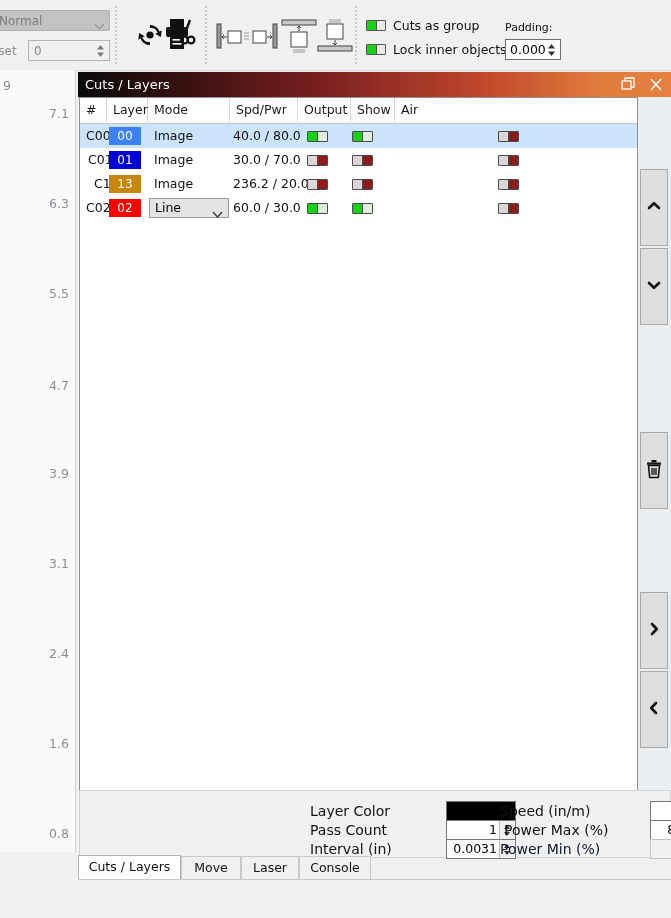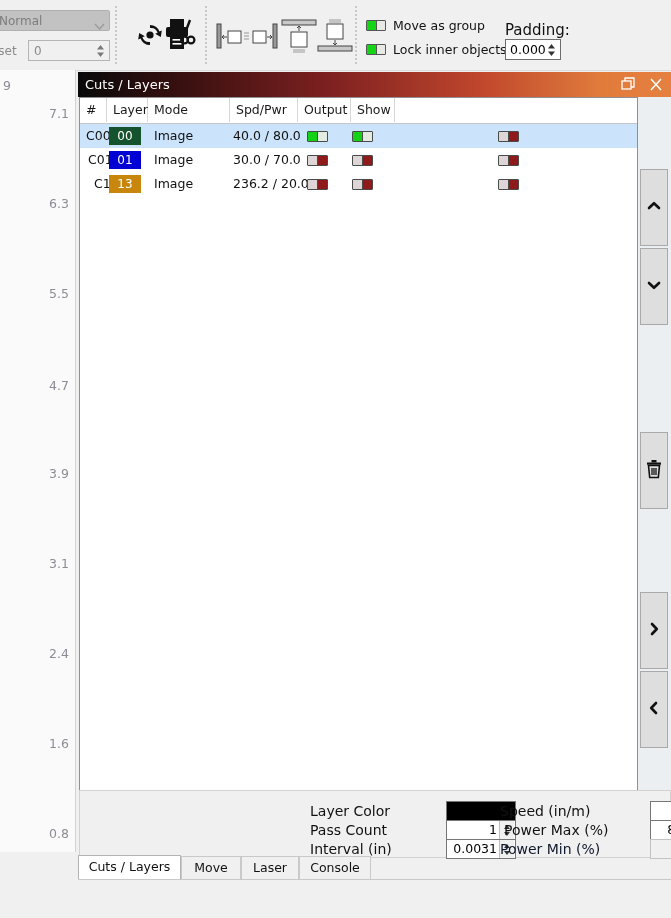--- a/index.html
+++ b/index.html
@@ -57,21 +57,21 @@
     position: absolute; width: 20px; height: 11px;
     border: 1px solid #555; box-sizing: border-box; background: #e8e8e4;
     border-radius: 1px;
   }
   .mini-toggle::before {
     content: ""; position: absolute; top: 0px; left: 0px;
     width: 9px; height: 9px; background: #15d315; border-right: 1px solid #555;
   }
   .opt-label { position: absolute; font-size: 12.5px; color: #111; }
 
-  .pad-label { position: absolute; left: 505px; top: 21px; font-size: 15px; color: #111; }
+  .pad-label { position: absolute; left: 505px; top: 21px; font-size: 11px; color: #111; }
   .pad-box {
     position: absolute; left: 505px; top: 39px; width: 56px; height: 21px;
     background: #fff; border: 1px solid #6e6e6e; box-sizing: border-box;
     font-size: 12.5px; line-height: 19px; padding-left: 4px;
   }
 
   
   .ruler {
     position: absolute; left: 0; top: 70px; width: 75px; height: 782px;
     background: #fafafa; border-right: 1px solid #d2d2d2;
@@ -265,21 +265,21 @@
         <rect x="12" y="6" width="16" height="15" fill="#fff" stroke="#444"></rect>
         <rect x="3" y="28" width="34" height="5" fill="#c8c8c8" stroke="#444"></rect>
         <path d="M20 22 L20 27 M20 27 l-2 -2 M20 27 l2 -2" stroke="#444" fill="none"></path>
         <path d="M14 2 h12 M14 4 h12" stroke="#999"></path>
       </svg>
     </span>
 
     <div class="tb-sep" style="left:355px;"></div>
 
     <div class="mini-toggle" style="left:366px; top:20px;"></div>
-    <div class="opt-label" style="left:393px; top:18px;">Move as group</div>
+    <div class="opt-label" style="left:393px; top:18px;">Cuts as group</div>
 
     <div class="mini-toggle" style="left:366px; top:44px;"></div>
     <div class="opt-label" style="left:393px; top:42px;">Lock inner objects</div>
 
     <div class="pad-label">Padding:</div>
     <div class="pad-box">
       <span>0.000</span>
       <span class="spin-arrows">
         <svg width="11" height="16" viewBox="0 0 11 16">
           <path d="M5.5 2 L9 6.5 L2 6.5 Z" fill="#333"></path>
@@ -323,27 +323,28 @@
 
     <div class="list-wrap">
 
       <div class="hdr-row">
         <div class="hdr-cell" style="left:0px; width:27px;">#</div>
         <div class="hdr-cell" style="left:27px; width:41px;">Layer</div>
         <div class="hdr-cell" style="left:68px; width:82px;">Mode</div>
         <div class="hdr-cell" style="left:150px; width:68px;">Spd/Pwr</div>
         <div class="hdr-cell" style="left:218px; width:53px;">Output</div>
         <div class="hdr-cell" style="left:271px; width:44px;">Show</div>
+        <div class="hdr-cell" style="left:315px; width:242px; border-right:none;">Air</div>
       </div>
 
       <div class="rows">
 
         <div class="row selected">
           <div class="cell" style="left:0px; width:27px; padding-left:6px;">C00</div>
-          <div class="swatch" style="left:29px; background:#14532d;">00</div>
+          <div class="swatch" style="left:29px; background:#3b82f6;">00</div>
           <div class="cell" style="left:74px;">Image</div>
           <div class="cell" style="left:153px;">40.0 / 80.0</div>
           <div class="tgl on" style="left:227px;"></div>
           <div class="tgl on" style="left:272px;"></div>
           <div class="tgl off" style="left:418px;"></div>
         </div>
 
         <div class="row">
           <div class="cell" style="left:0px; width:27px; padding-left:8px;">C01</div>
           <div class="swatch" style="left:29px; background:#0000d4;">01</div>
@@ -357,20 +358,36 @@
         <div class="row">
           <div class="cell" style="left:0px; width:27px; padding-left:14px;">C13</div>
           <div class="swatch" style="left:29px; background:#c8860d;">13</div>
           <div class="cell" style="left:74px;">Image</div>
           <div class="cell" style="left:153px;">236.2 / 20.0</div>
           <div class="tgl off" style="left:227px;"></div>
           <div class="tgl off" style="left:272px;"></div>
           <div class="tgl off" style="left:418px;"></div>
         </div>
 
+        <div class="row">
+          <div class="cell" style="left:0px; width:27px; padding-left:6px;">C02</div>
+          <div class="swatch" style="left:29px; background:#fe0000;">02</div>
+          <div class="modesel">
+            <span>Line</span>
+            <span class="chev">
+              <svg width="11" height="7" viewBox="0 0 11 7">
+                  <path d="M1 1 L5.5 6 L10 1" fill="none" stroke="#333" stroke-width="1.2"></path>
+                </svg>
+            </span>
+          </div>
+          <div class="cell" style="left:153px;">60.0 / 30.0</div>
+          <div class="tgl on" style="left:227px;"></div>
+          <div class="tgl on" style="left:272px;"></div>
+          <div class="tgl off" style="left:418px;"></div>
+        </div>
 
       </div>
     </div>
 
     <div class="rail">
       <div class="rail-btn" style="top:72px; height:77px;">
         <span>
           <svg width="16" height="12" viewBox="0 0 16 12">
               <path d="M3 8 L8 3.2 L13 8" fill="none" stroke="#111" stroke-width="2.6" stroke-linecap="round" stroke-linejoin="round"></path>
             </svg>

